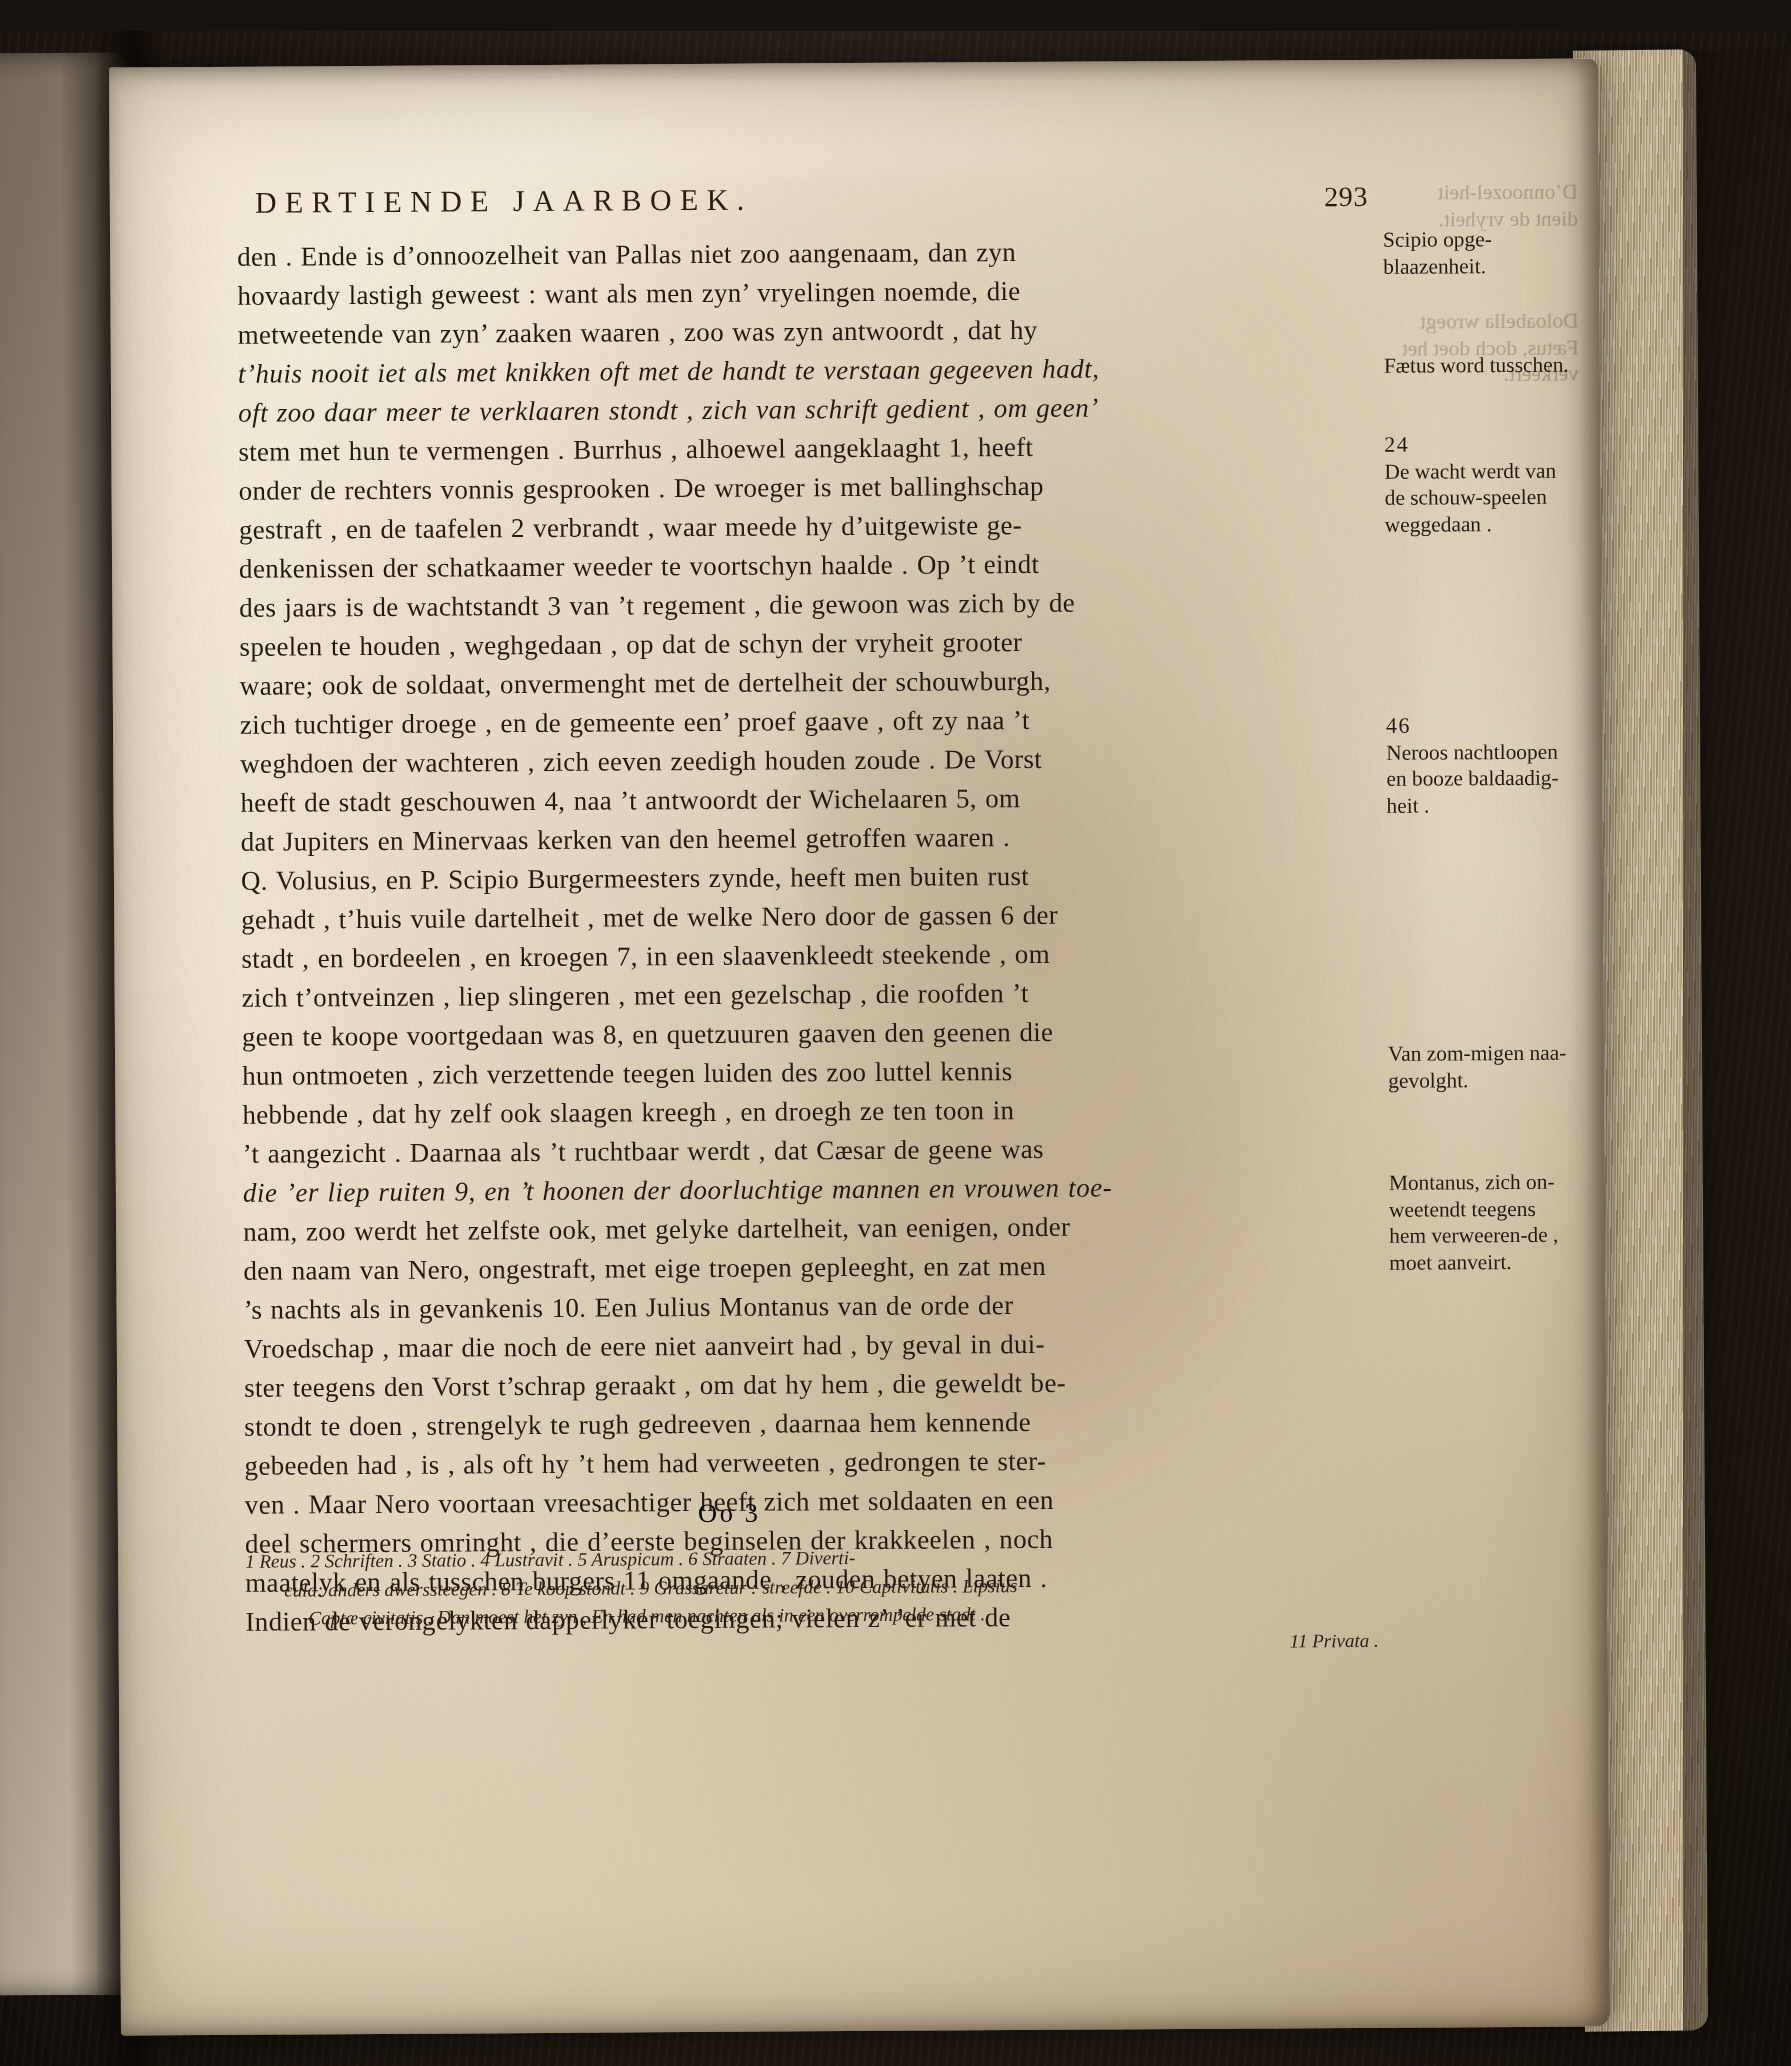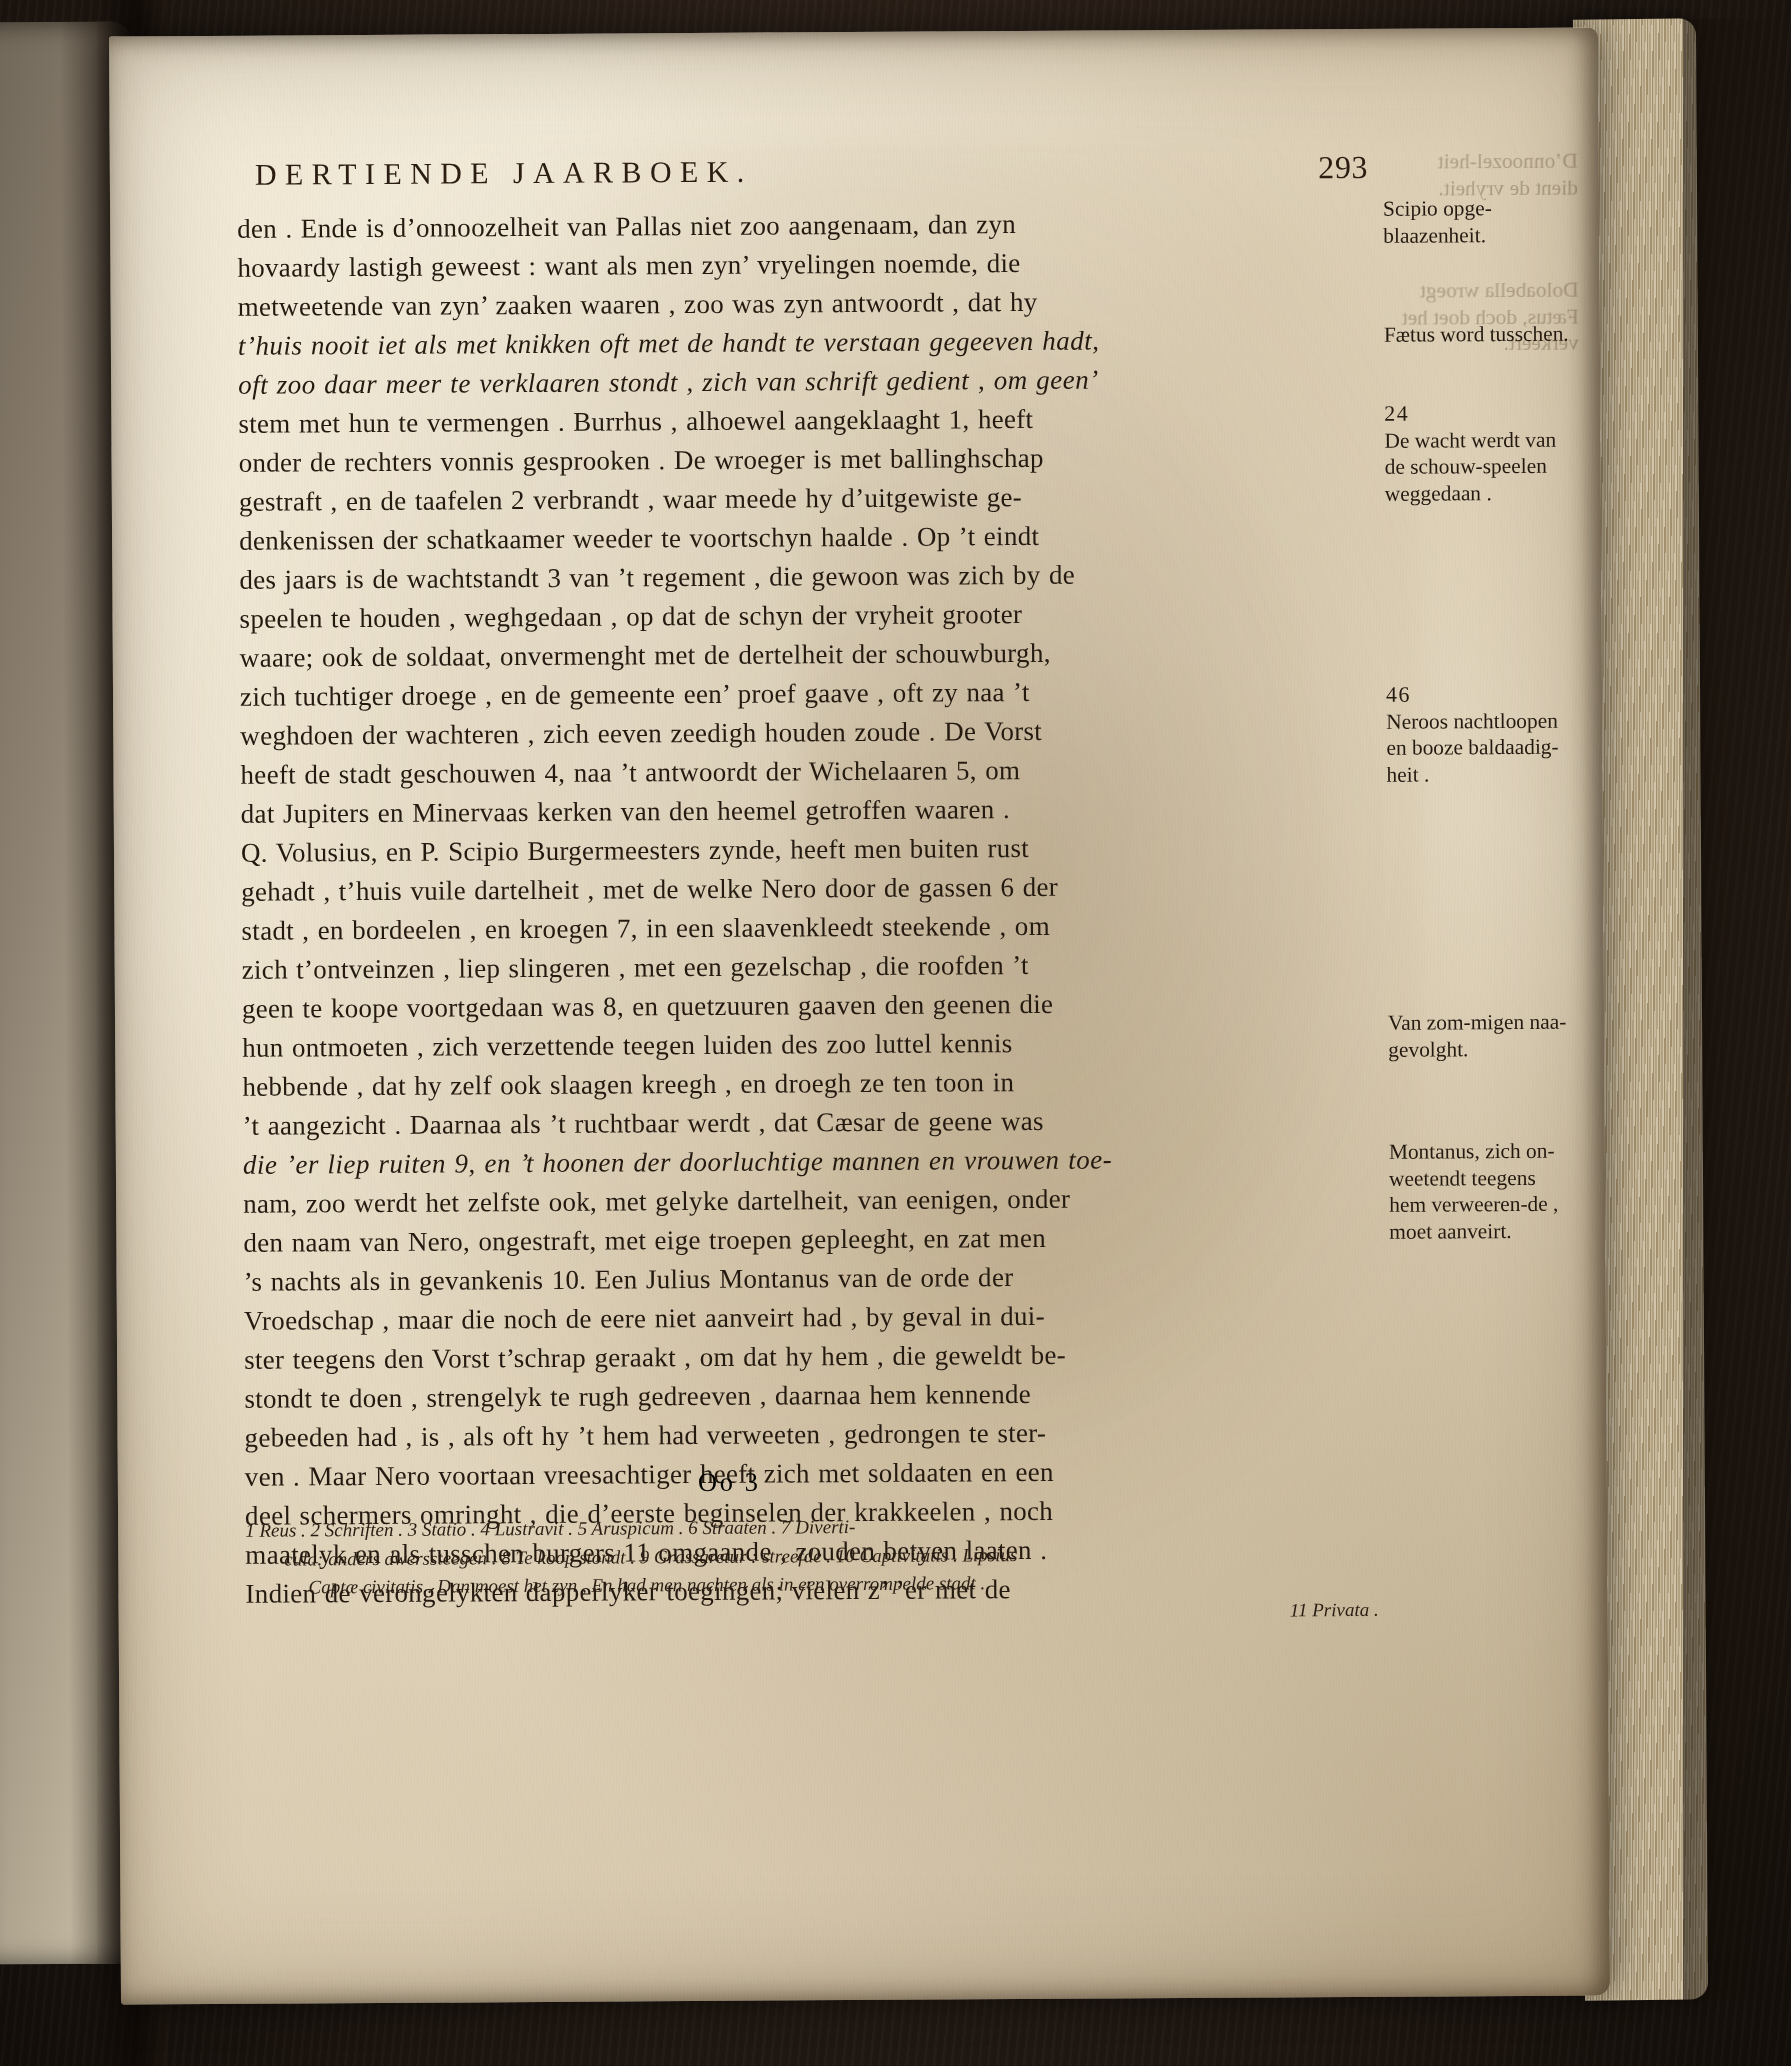--- a/index.html
+++ b/index.html
@@ -14,20 +14,21 @@
     overflow: hidden;
     font-family: "Liberation Serif", serif;
   }
 
   
   #scene {
     position: absolute;
     inset: 0;
     background:
       radial-gradient(ellipse at 50% 40%, #4a3826 0%, #2b2018 45%, #120d09 100%);
+    margin-top: 31px;
   }
   .wood-grain {
     position: absolute;
     inset: 0;
     background: repeating-linear-gradient(
         96deg,
         rgba(255,255,255,0.022) 0px,
         rgba(255,255,255,0.022) 1.9px,
         rgba(0,0,0,0.03) 3.9px,
         rgba(0,0,0,0.03) 9px);
@@ -161,21 +162,21 @@
     margin-bottom: 17px;
     padding-left: 18px;
   }
   .running-title {
     font-size: 30px;
     letter-spacing: 8.4px;
     font-family: "Liberation Serif", serif;
     color: #2b1d12;
   }
   .page-number {
-    font-size: 32px;
+    font-size: 28px;
     letter-spacing: 0.6px;
     color: #2b1d12;
     padding-right: 7.8px;
   }
 
   .body p {
     margin: 0;
     font-size: 27px;
     line-height: 39px;
     letter-spacing: 0.3px;

